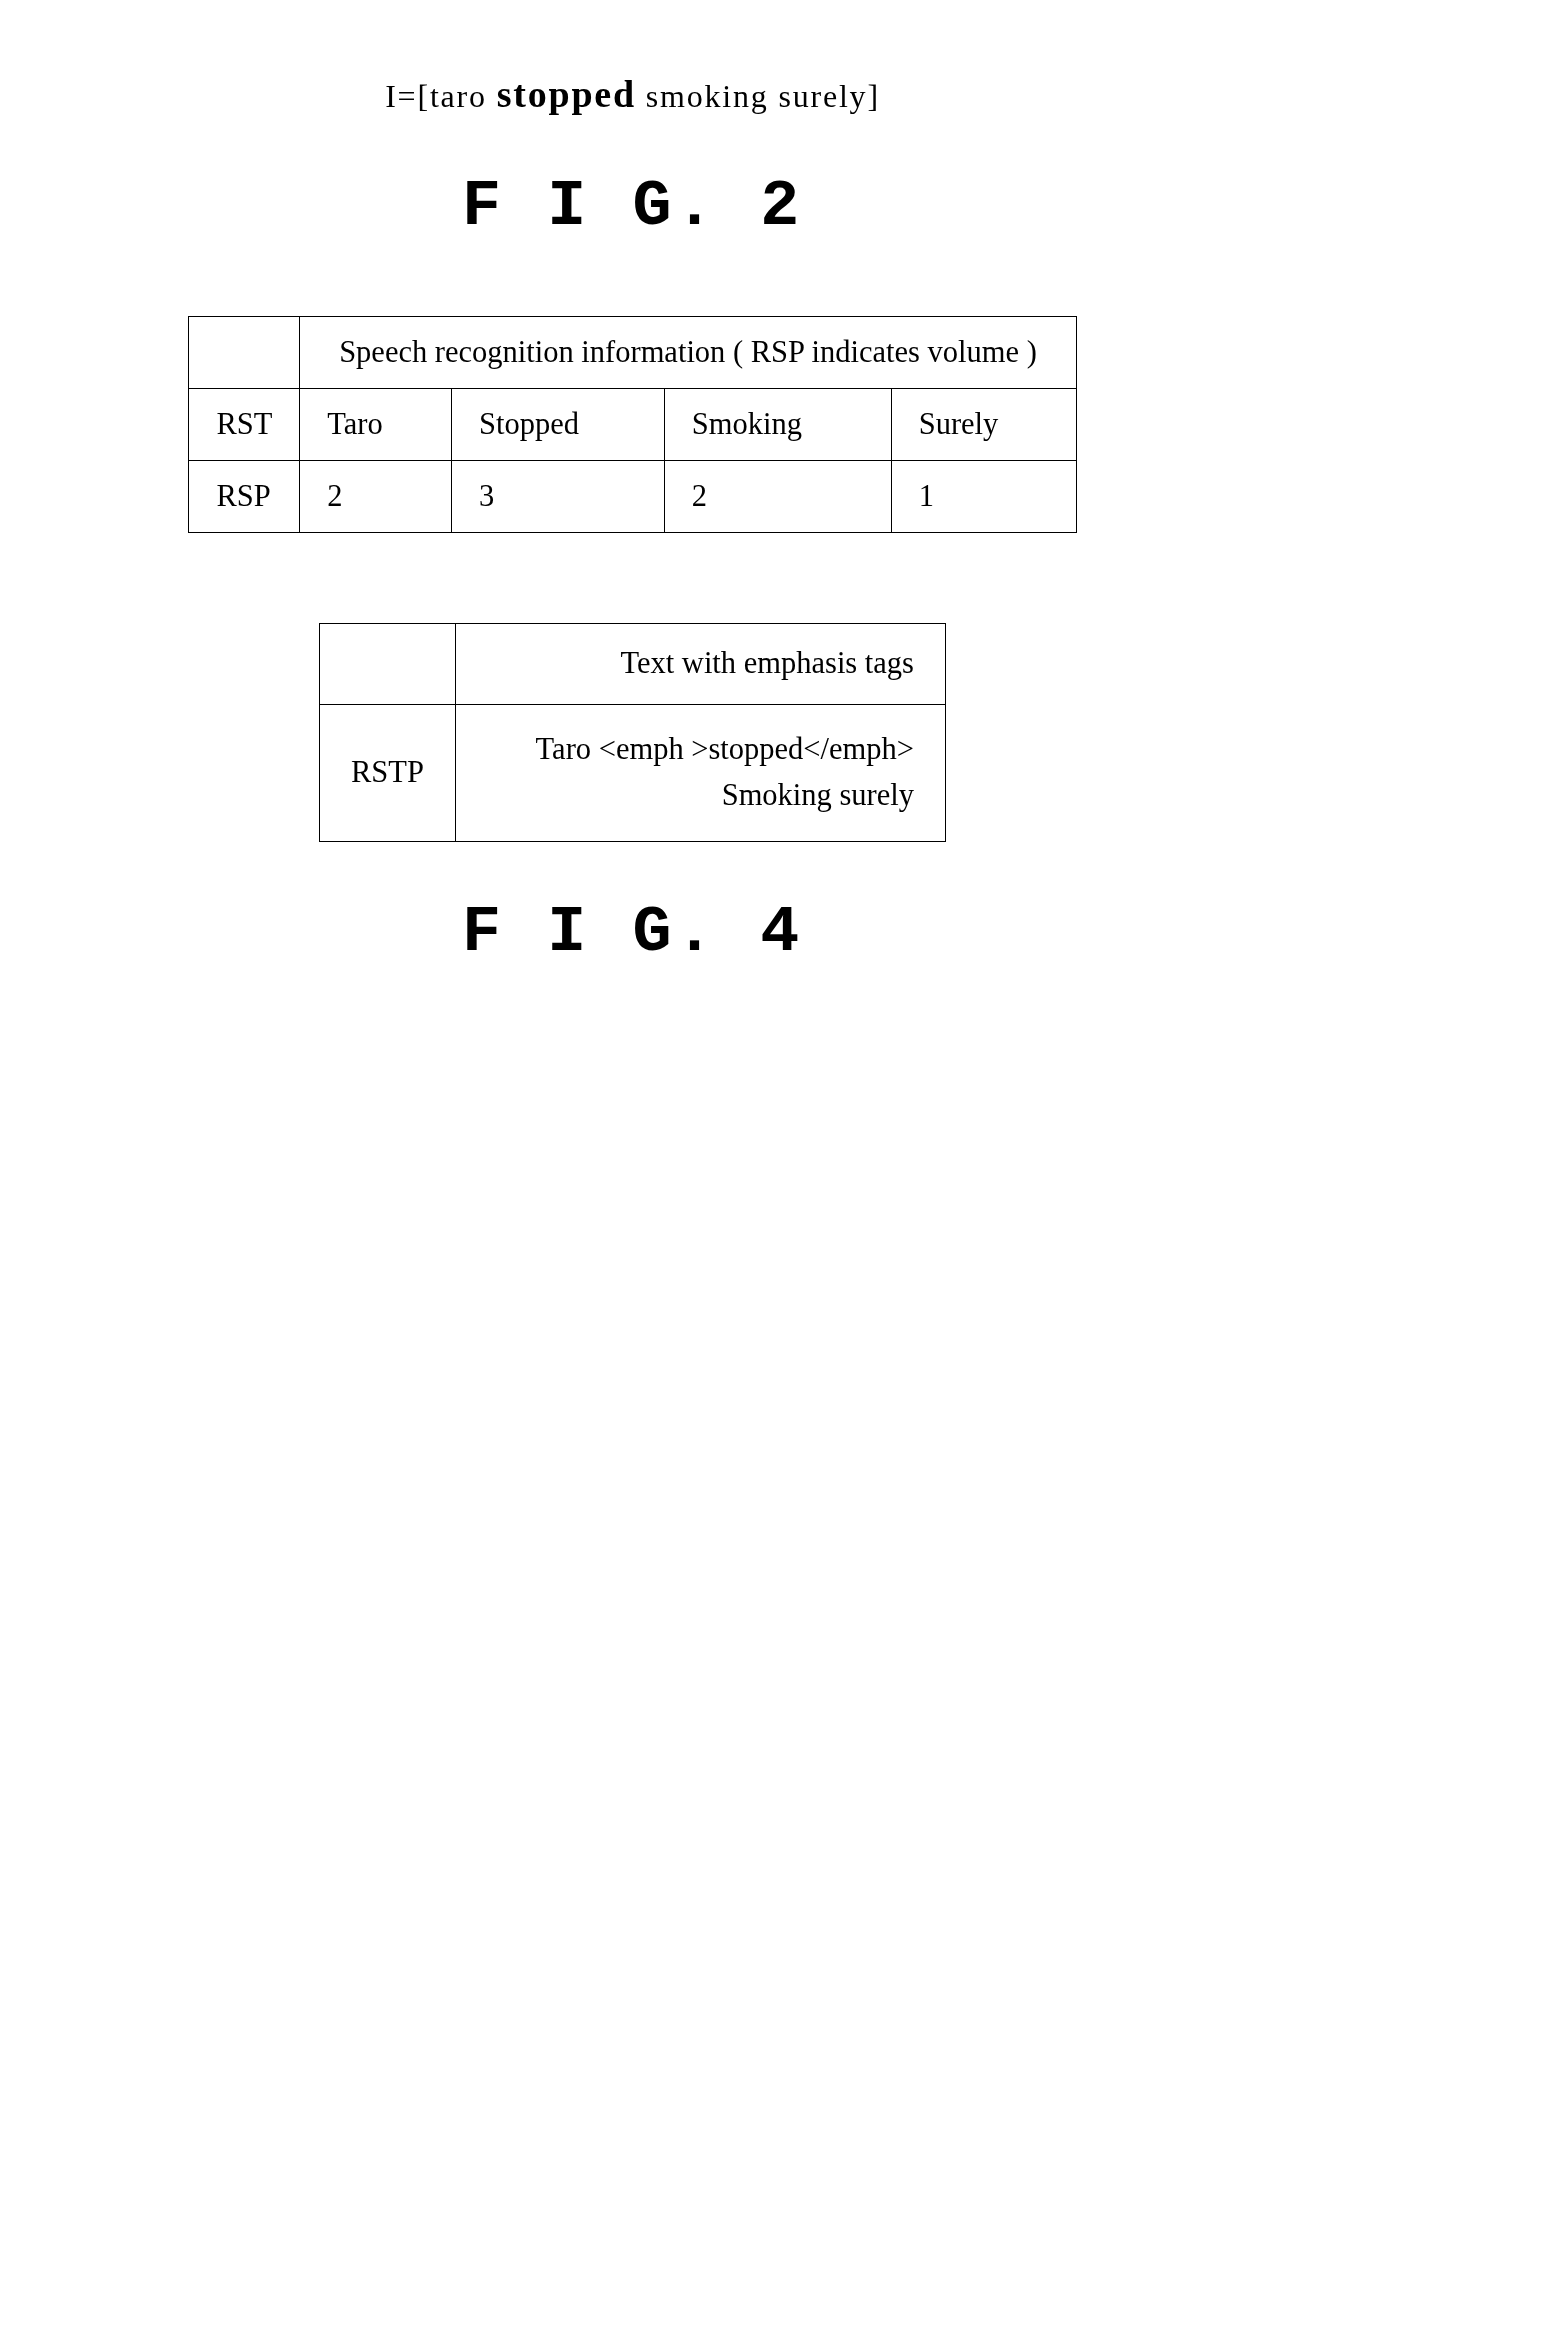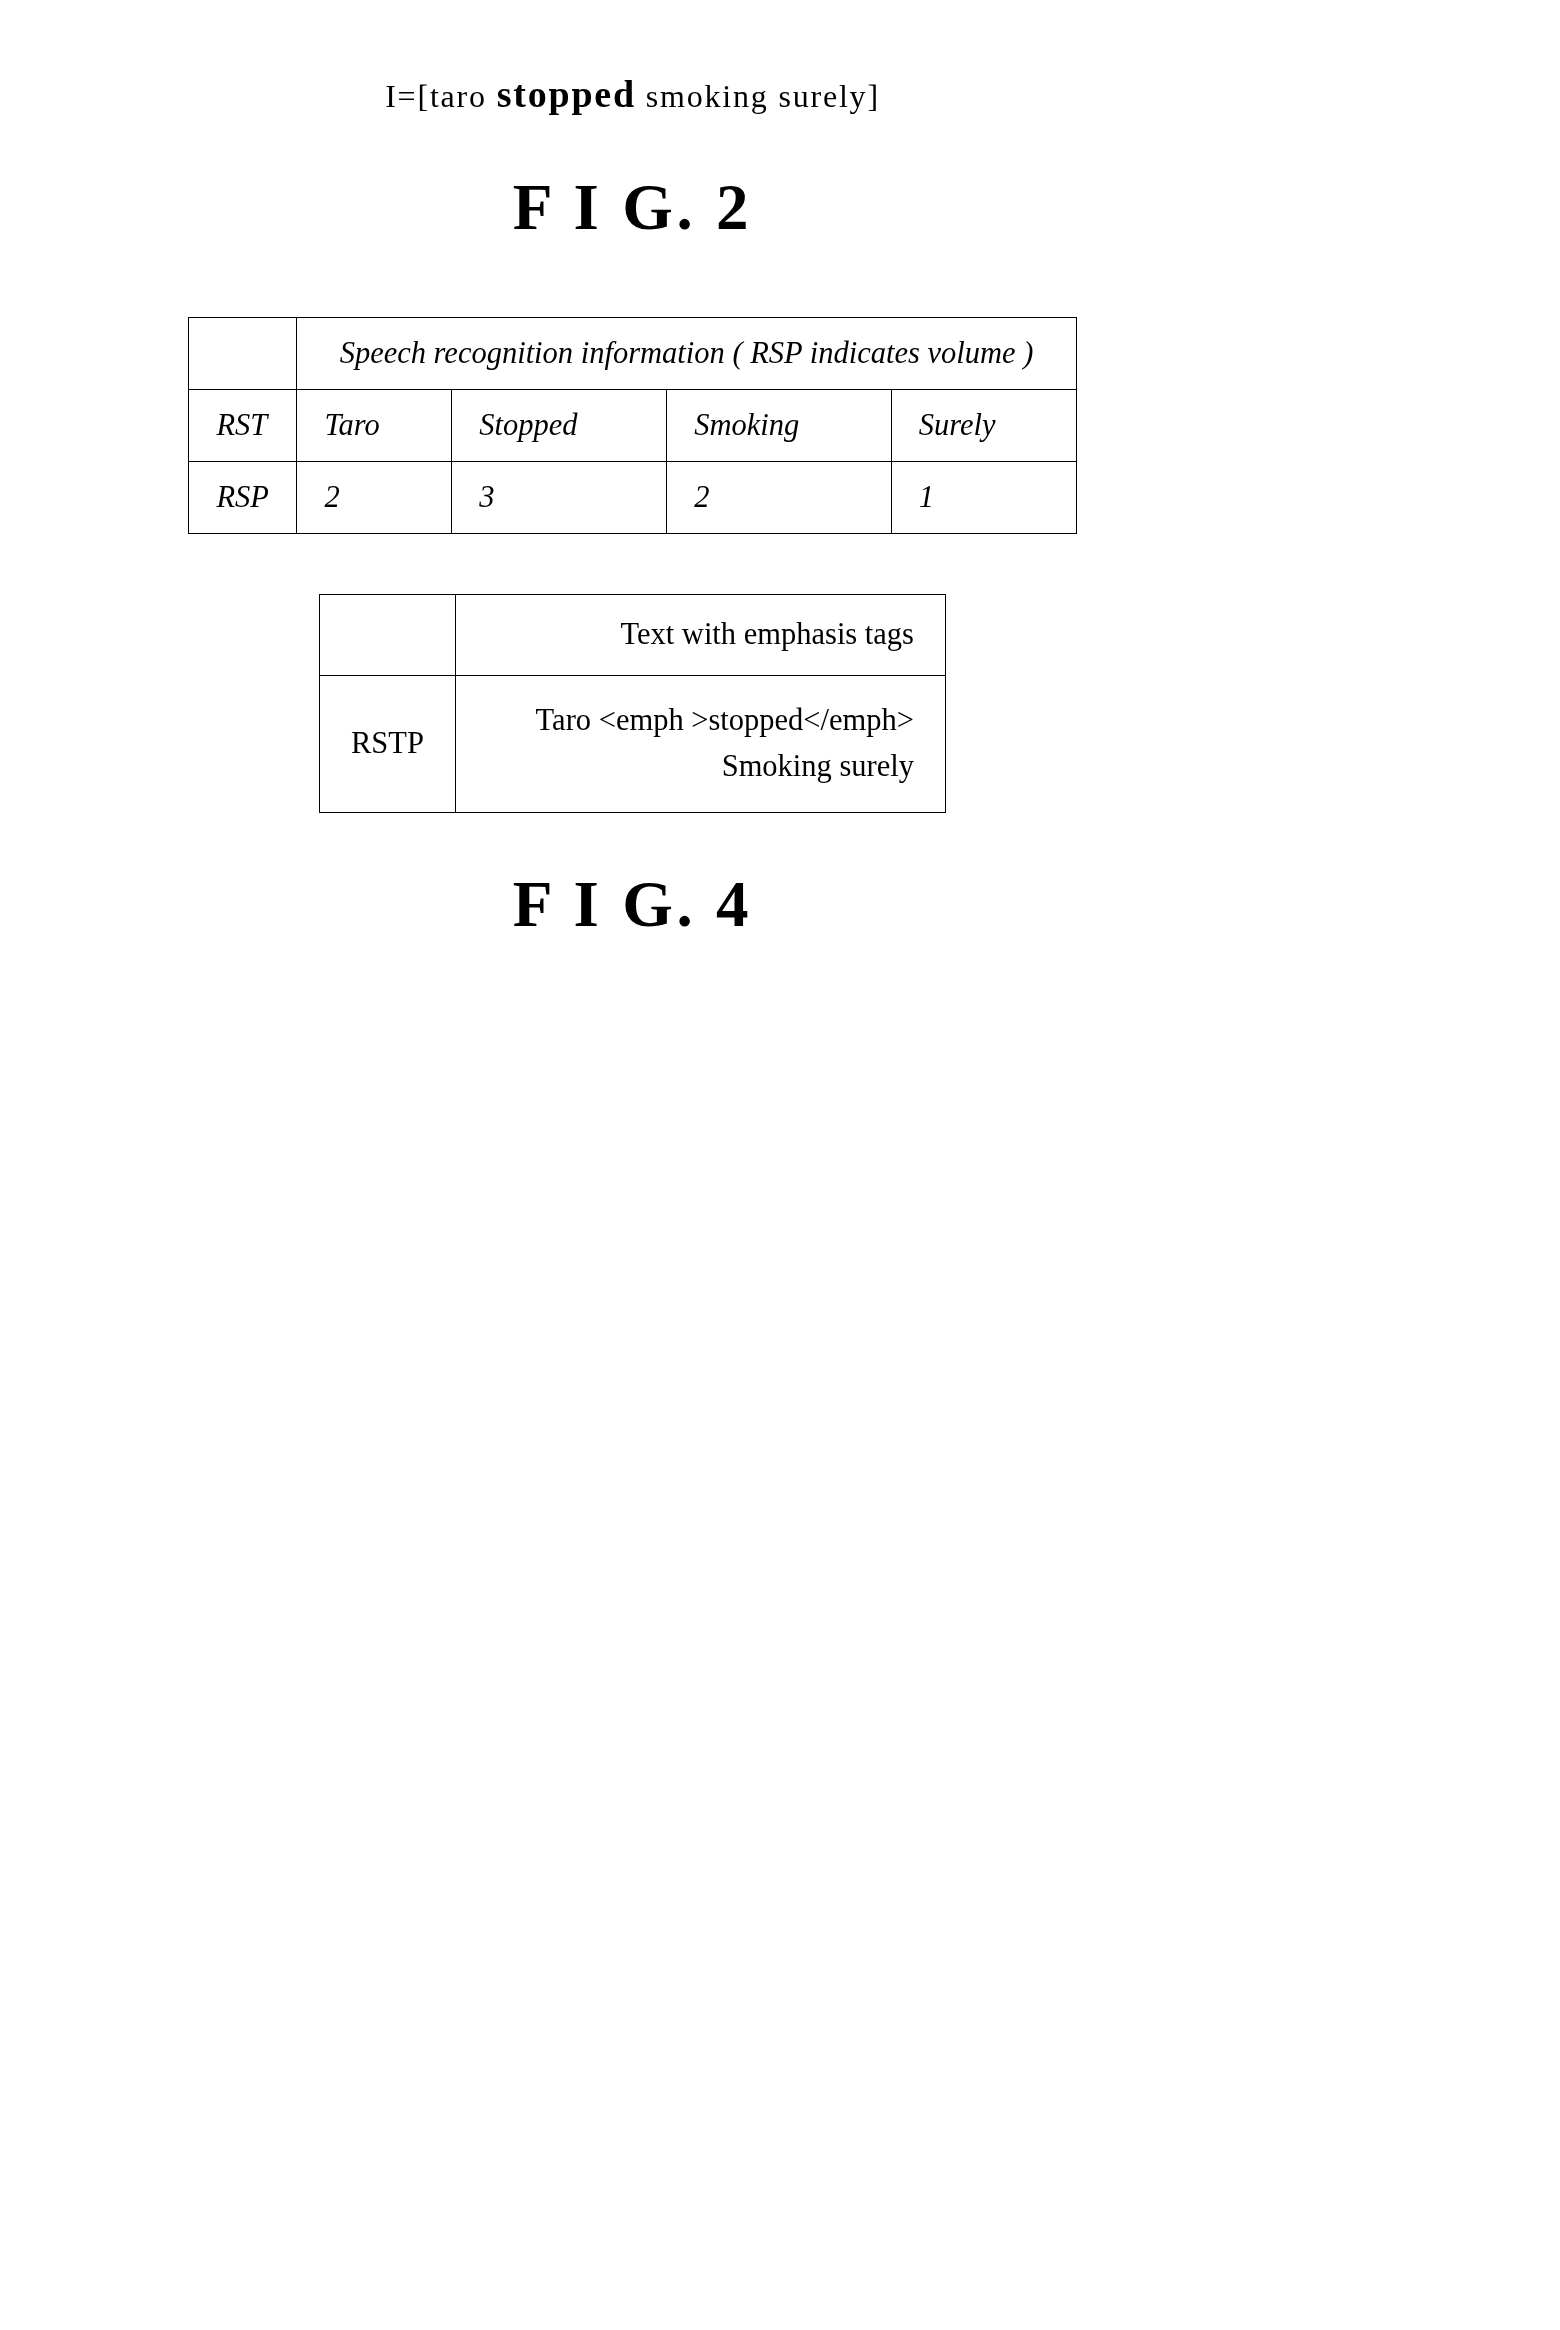--- a/index.html
+++ b/index.html
@@ -45,30 +45,29 @@
     }
 
     .formula-line .bold-word {
       font-weight: bold;
       font-size: 38px;
     }
 
     .fig-label {
       font-size: 65px;
       font-weight: bold;
-      font-family: Liberation Serif, serif;
+      font-family: Liberation Mono, monospace;
       letter-spacing: 3.6px;
       margin-bottom: 72px;
     }
 
     
     .table-container {
       width: 85%;
-      margin: 0 auto 24px auto;
-      font-style: italic;
+      margin: 0 auto 54px auto;
     }
 
     table {
       border-collapse: collapse;
       width: 100%;
       font-size: 30.5px;
       font-family: 'Times New Roman', Times, serif;
     }
 
     table td, table th {

